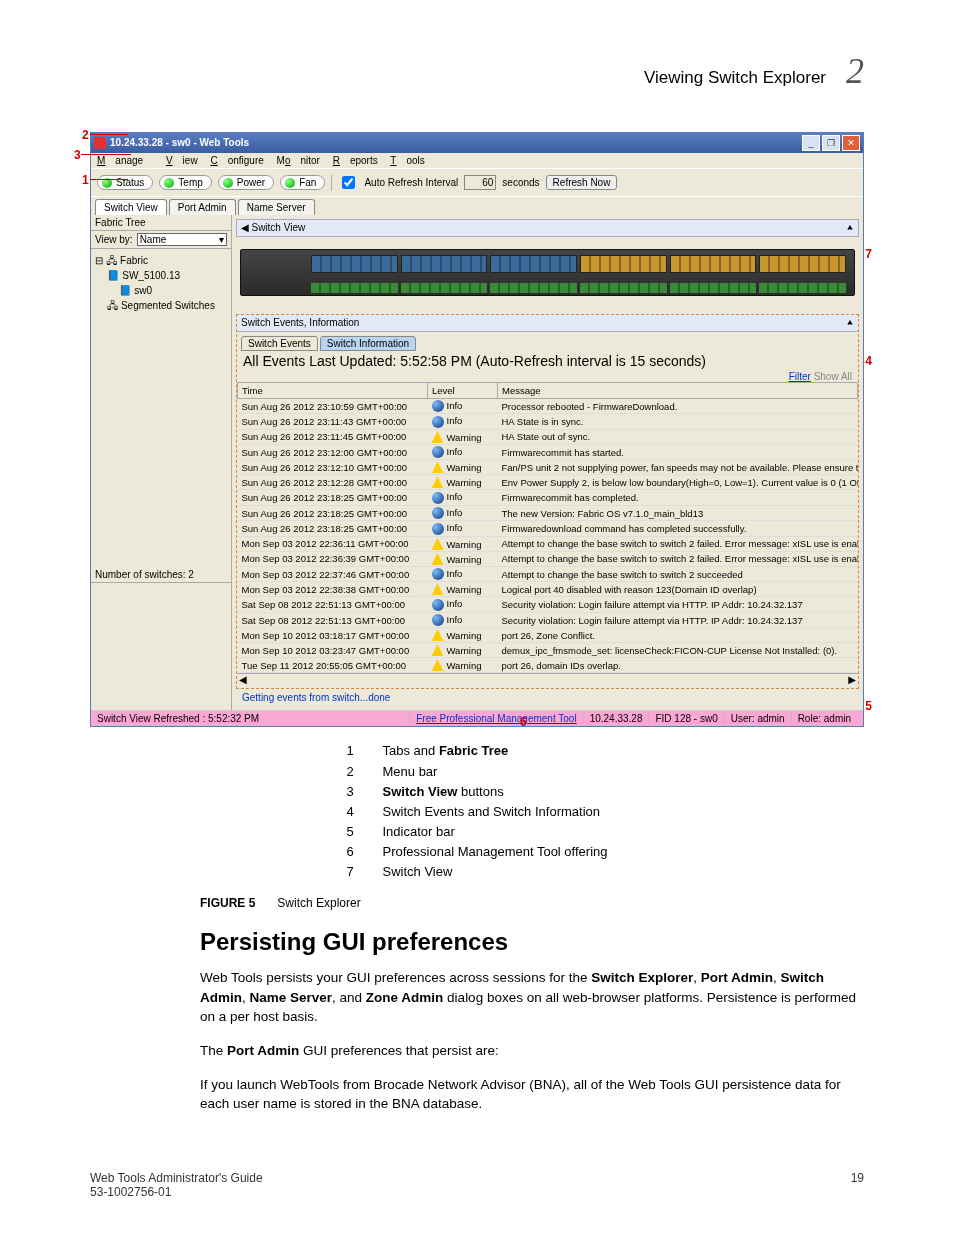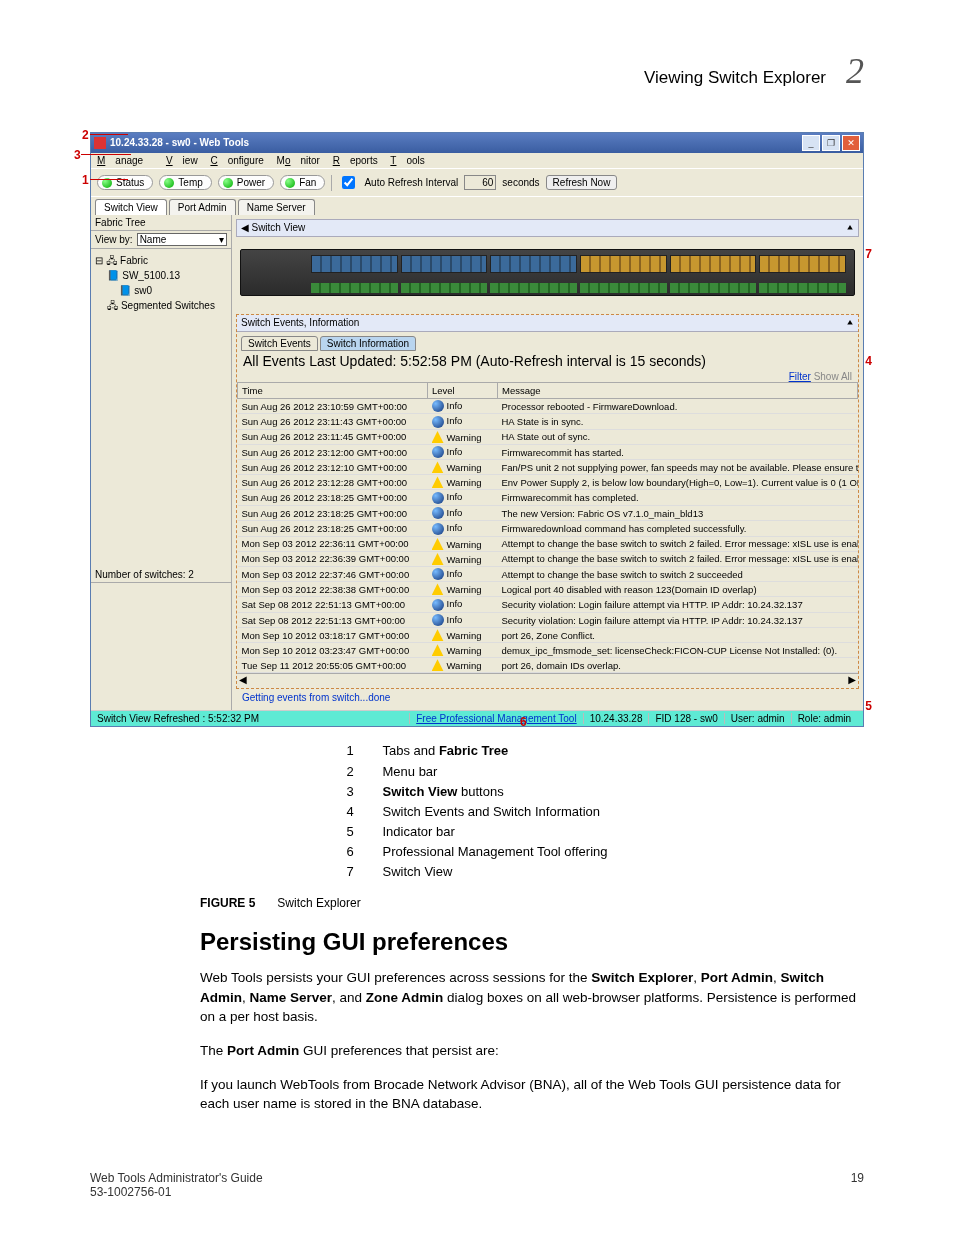--- a/index.html
+++ b/index.html
@@ -60,21 +60,21 @@
   .events-filter { text-align:right; font-size:10px; padding:0 6px; }
   .events-filter .blue-link { color:#0033cc; text-decoration:underline; }
   .events-table { width:100%; border-collapse:collapse; font-size:9.5px; table-layout:fixed;}
   .events-table th { text-align:left; background:#ece9d8; border:1px solid #aaa; padding:2px 4px; font-weight:normal;}
   .events-table td { border-bottom:1px solid #ddd; padding:1px 4px; white-space:nowrap; overflow:hidden; text-overflow:clip;}
   .lvl-icon { display:inline-block; width:12px; height:12px; border-radius:50%; vertical-align:middle; margin-right:3px;}
   .lvl-info { background: radial-gradient(circle at 30% 30%, #7bf, #137);}
   .lvl-warn { background: #fc0; border-radius:0; clip-path: polygon(50% 0, 100% 100%, 0 100%); vertical-align:bottom;}
   .scroll-corner { background:#ece9d8; height:14px; border-top:1px solid #aaa; display:flex; justify-content:space-between; padding:0 2px;}
   .status-row { font-size:10px; padding:3px 6px; color:#0033cc;}
-  .indicator-bar { display:flex; justify-content:space-between; font-size:10px; padding:2px 6px; border-top:1px solid #ccc; background:#5eead4;}
+  .indicator-bar { display:flex; justify-content:space-between; font-size:10px; padding:2px 6px; border-top:1px solid #ccc; background:#f9a8d4;}
   .indicator-bar .blue-link { color:#0033cc; text-decoration:underline;}
   .cells { display:flex; gap:0;}
   .cells span { border-left:1px solid #bbb; padding:0 6px;}
   .legend-list { margin:14px auto 14px auto; display:table; font-size:13px;}
   .legend-list div { display:flex; gap:18px; line-height:1.55;}
   .legend-list .num { width:18px; }
   .figure-caption { font-size:12px; margin: 6px 0 18px 110px;}
   .figure-caption .fig-label { font-weight:bold; margin-right:22px;}
   .section-heading { font-family: Arial, sans-serif; font-size:24px; margin: 8px 0 12px 110px;}
   .body-para { font-size:13.5px; margin: 0 0 14px 110px; line-height:1.45;}

